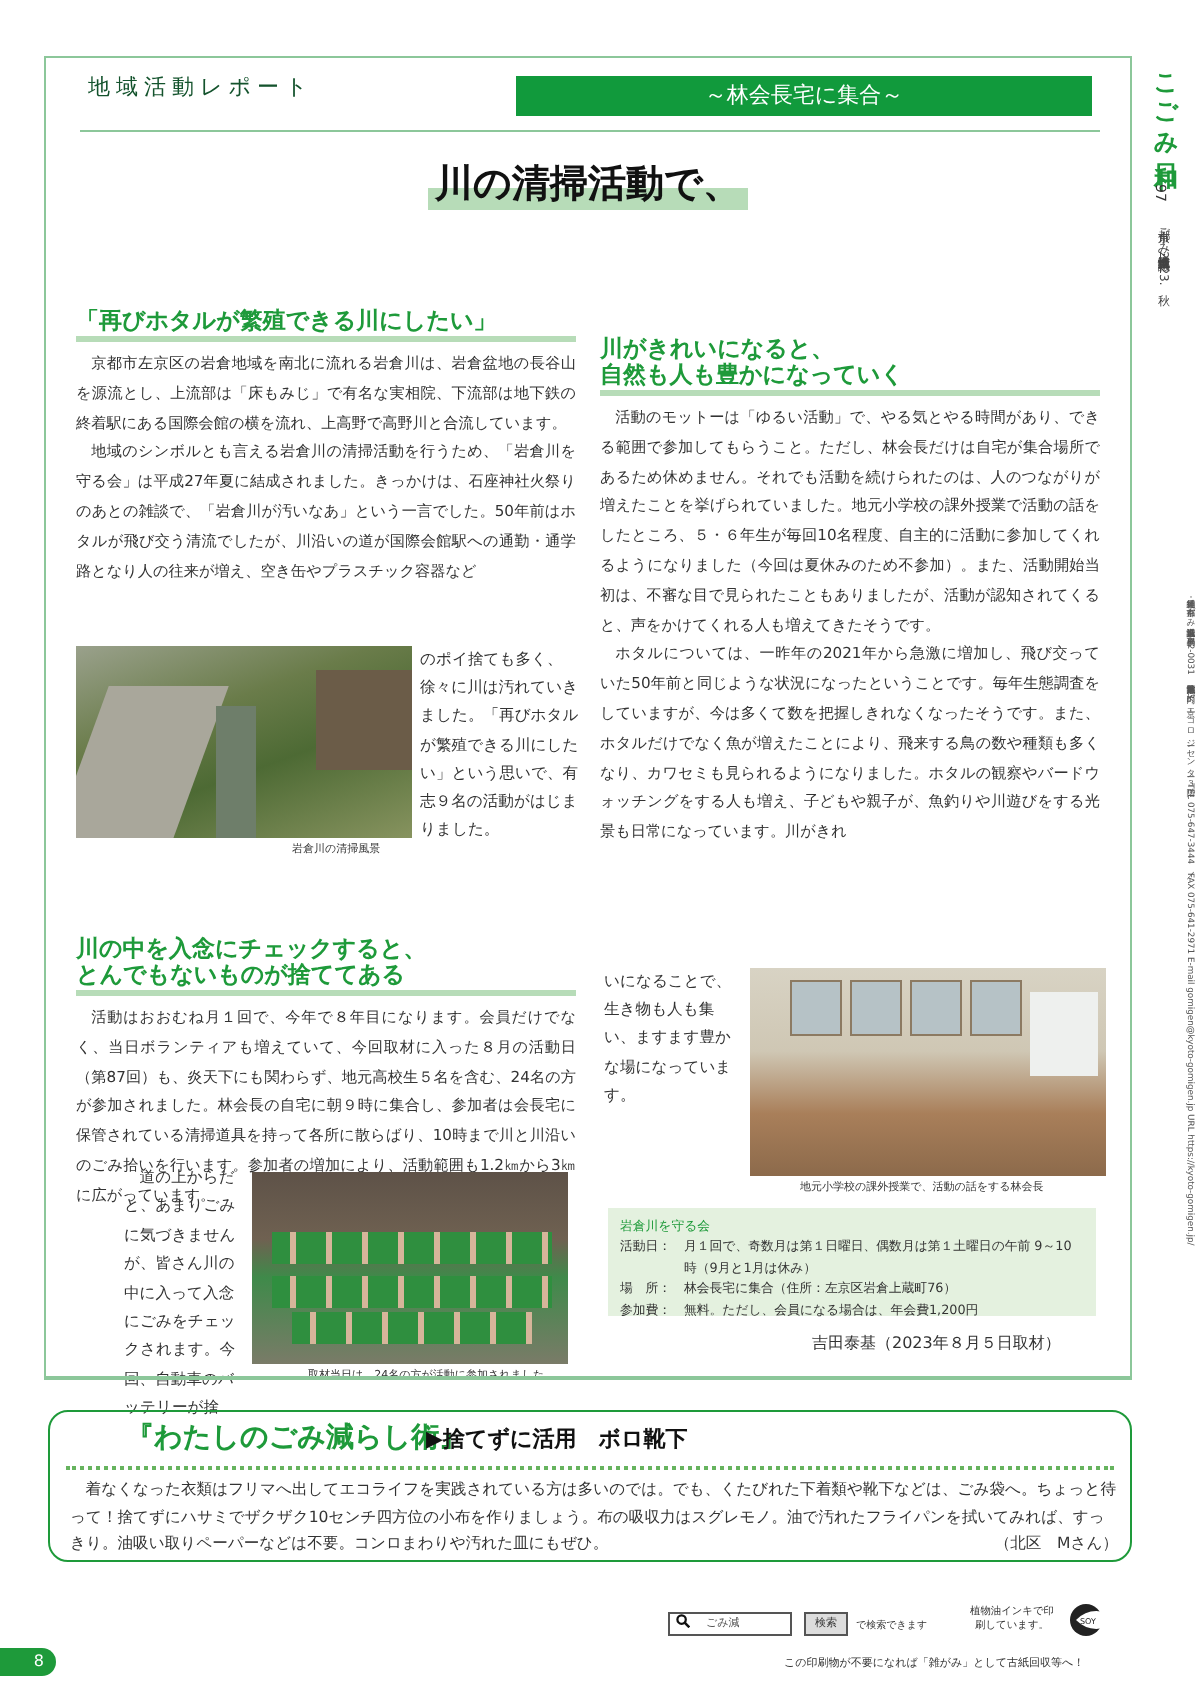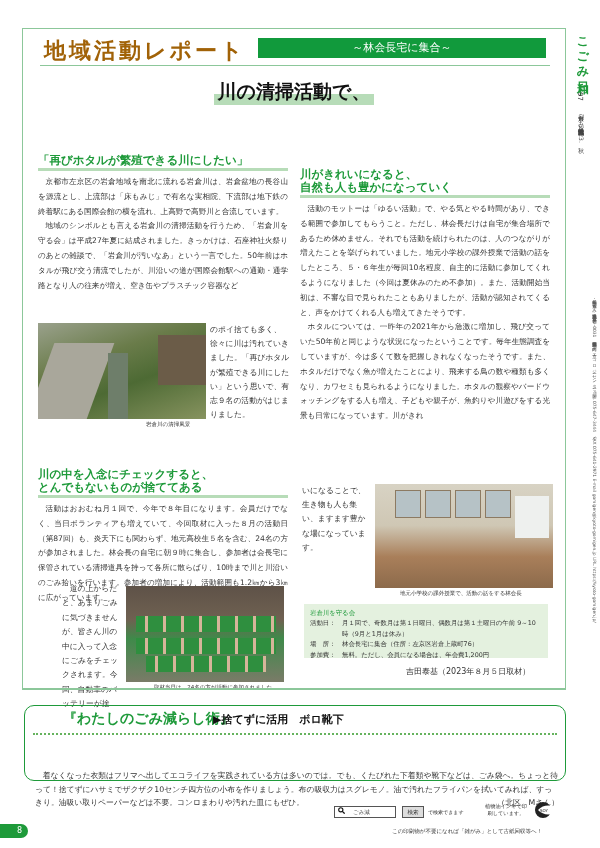--- a/index.html
+++ b/index.html
@@ -5,22 +5,22 @@
   * { box-sizing: border-box; margin: 0; padding: 0; }
   html, body { width: 600px; height: 848px; background: #ffffff; overflow: hidden; }
   body { font-family: "DejaVu Sans", "Liberation Sans", sans-serif; color: #2b2b2b; position: relative; }
 
   .main-frame {
     position: absolute; left: 22px; top: 28px; width: 544px; height: 660px;
     border: 1px solid #8cc79a; border-bottom: none;
   }
   .header-row { position: absolute; left: 40px; top: 36px; width: 510px; height: 30px; }
   .section-title {
-    position: absolute; left: 4px; top: 0; font-size: 22px; font-weight: bold;
-    color: #a16207; letter-spacing: 3px;
+    position: absolute; left: 4px; top: 0; font-size: 11px; font-weight: normal;
+    color: #14532d; letter-spacing: 3px;
   }
   .org-banner {
     position: absolute; left: 218px; top: 2px; width: 288px; height: 20px;
     background: #119a3c; color: #ffffff; font-size: 11px; text-align: center; line-height: 20px;
   }
   .header-rule { position: absolute; left: 40px; top: 65px; width: 510px; border-top: 1px solid #8cc79a; }
 
   .headline { position: absolute; left: 0; top: 78px; width: 544px; text-align: center; }
   .headline .line {
     display: inline-block; font-size: 19px; font-weight: bold; color: #111;
@@ -77,21 +77,21 @@
   .main-bottom-rule { position: absolute; left: 22px; top: 688px; width: 544px; border-top: 2px solid #8cc79a; }
 
   .tips-box {
     position: absolute; left: 24px; top: 705px; width: 542px; height: 76px;
     border: 1.5px solid #1e9a3a; border-radius: 10px;
   }
   .tips-title { position: absolute; left: 10px; top: 4px; font-size: 14px; font-weight: bold; color: #1e9a3a; margin-left: 28px; }
   .tips-sub { position: absolute; left: 188px; top: 6px; font-size: 11px; font-weight: bold; color: #111; }
   .tips-rule { position: absolute; left: 8px; top: 27px; width: 524px; border-top: 2px dotted #66b35e; }
   .tips-text { position: absolute; left: 10px; top: 32px; width: 524px; font-size: 7.8px; line-height: 13.6px; color: #333; }
-  .tips-text p { text-indent: 1em; margin-top: 31px; }
+  .tips-text p { text-indent: 1em; }
   .tips-author { float: right; }
 
   .page-num {
     position: absolute; left: 0; top: 824px; width: 28px; height: 14px; background: #1e9a3a;
     color: #fff; font-size: 8px; line-height: 14px; text-align: right; padding-right: 6px;
     border-radius: 0 7px 7px 0;
   }
 
   .search-box {
     position: absolute; left: 334px; top: 806px; width: 62px; height: 12px;

